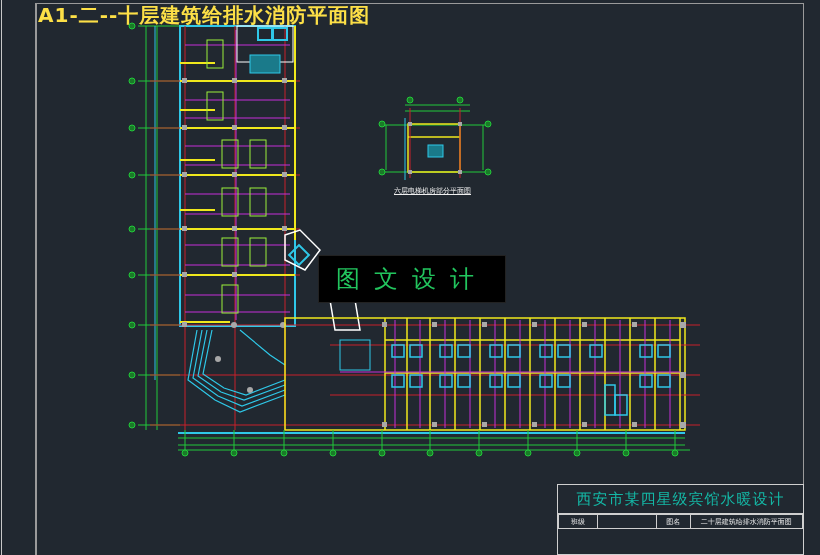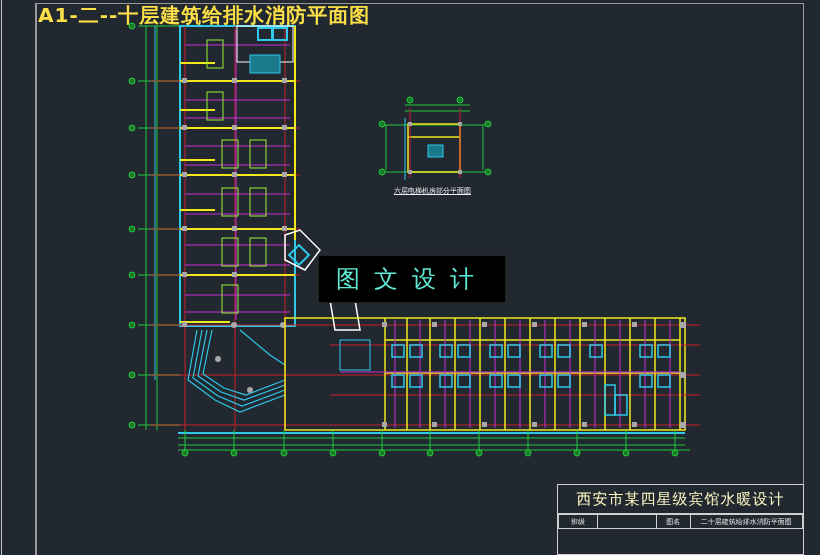--- a/index.html
+++ b/index.html
@@ -2,24 +2,24 @@
 <html><head>
 <meta charset="utf-8">
 <style>
   html,body{margin:0;padding:0;}
   body{width:820px;height:555px;background:#212830;position:relative;overflow:hidden;font-family:"DejaVu Sans",sans-serif;}
   .outer-left{position:absolute;left:1px;top:0;width:1px;height:555px;background:#c8c8c8;}
   .frame{position:absolute;left:35px;top:3px;width:769px;height:552px;border-left:2px solid #9a9a9a;border-top:1px solid #9a9a9a;border-right:1px solid #9a9a9a;box-sizing:border-box;}
   .title{position:absolute;left:38px;top:2px;color:#fde047;font-size:20px;font-weight:bold;letter-spacing:1px;white-space:nowrap;font-family:"DejaVu Sans",sans-serif;}
   svg.plan{position:absolute;left:0;top:0;}
   .watermark{position:absolute;left:318px;top:255px;width:186px;height:46px;background:#000;border:1px solid #222;display:flex;align-items:center;justify-content:center;}
-  .watermark span{color:#5eead4;font-size:24px;letter-spacing:14px;font-family:"DejaVu Serif",serif;}
+  .watermark span{color:#22c55e;font-size:24px;letter-spacing:14px;font-family:"DejaVu Serif",serif;}
   .inset-caption{position:absolute;left:394px;top:186px;color:#f0f0f0;font-size:7px;text-decoration:underline;white-space:nowrap;}
   .tb{position:absolute;left:557px;top:484px;width:247px;height:71px;border:1px solid #cfcfcf;box-sizing:border-box;}
-  .tb-title{height:28px;border-bottom:1px solid #cfcfcf;color:#fef9c3;font-size:15px;font-family:"DejaVu Serif",serif;display:flex;align-items:center;justify-content:center;letter-spacing:1px;}
+  .tb-title{height:28px;border-bottom:1px solid #cfcfcf;color:#14b8a6;font-size:15px;font-family:"DejaVu Serif",serif;display:flex;align-items:center;justify-content:center;letter-spacing:1px;}
   .tb table{border-collapse:collapse;width:100%;table-layout:fixed;}
   .tb td{border:1px solid #cfcfcf;color:#f0f0f0;font-size:7px;height:13px;padding:0 2px;white-space:nowrap;overflow:hidden;text-align:center;}
 </style>
 </head>
 <body>
 
 <div class="outer-left"></div>
 <div class="frame"></div>
 
 <div class="title">A1-二--十层建筑给排水消防平面图</div>

